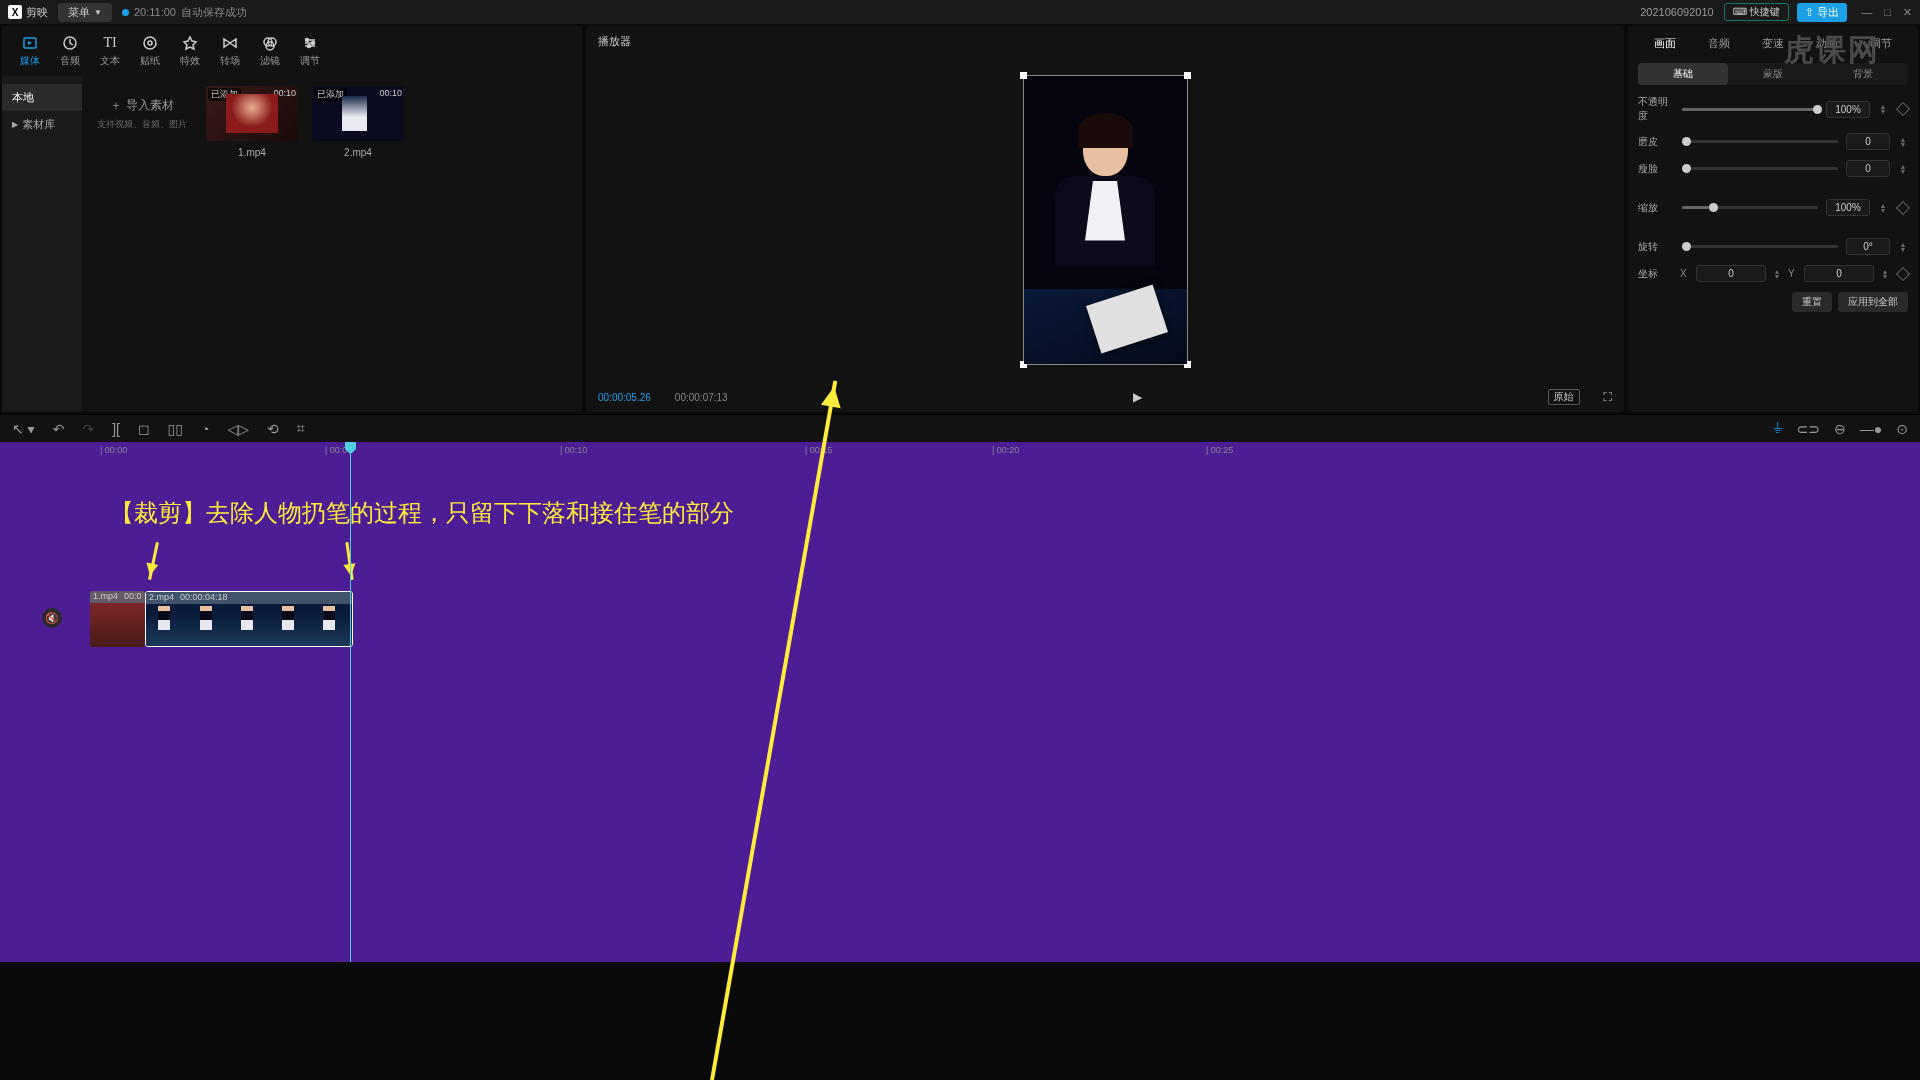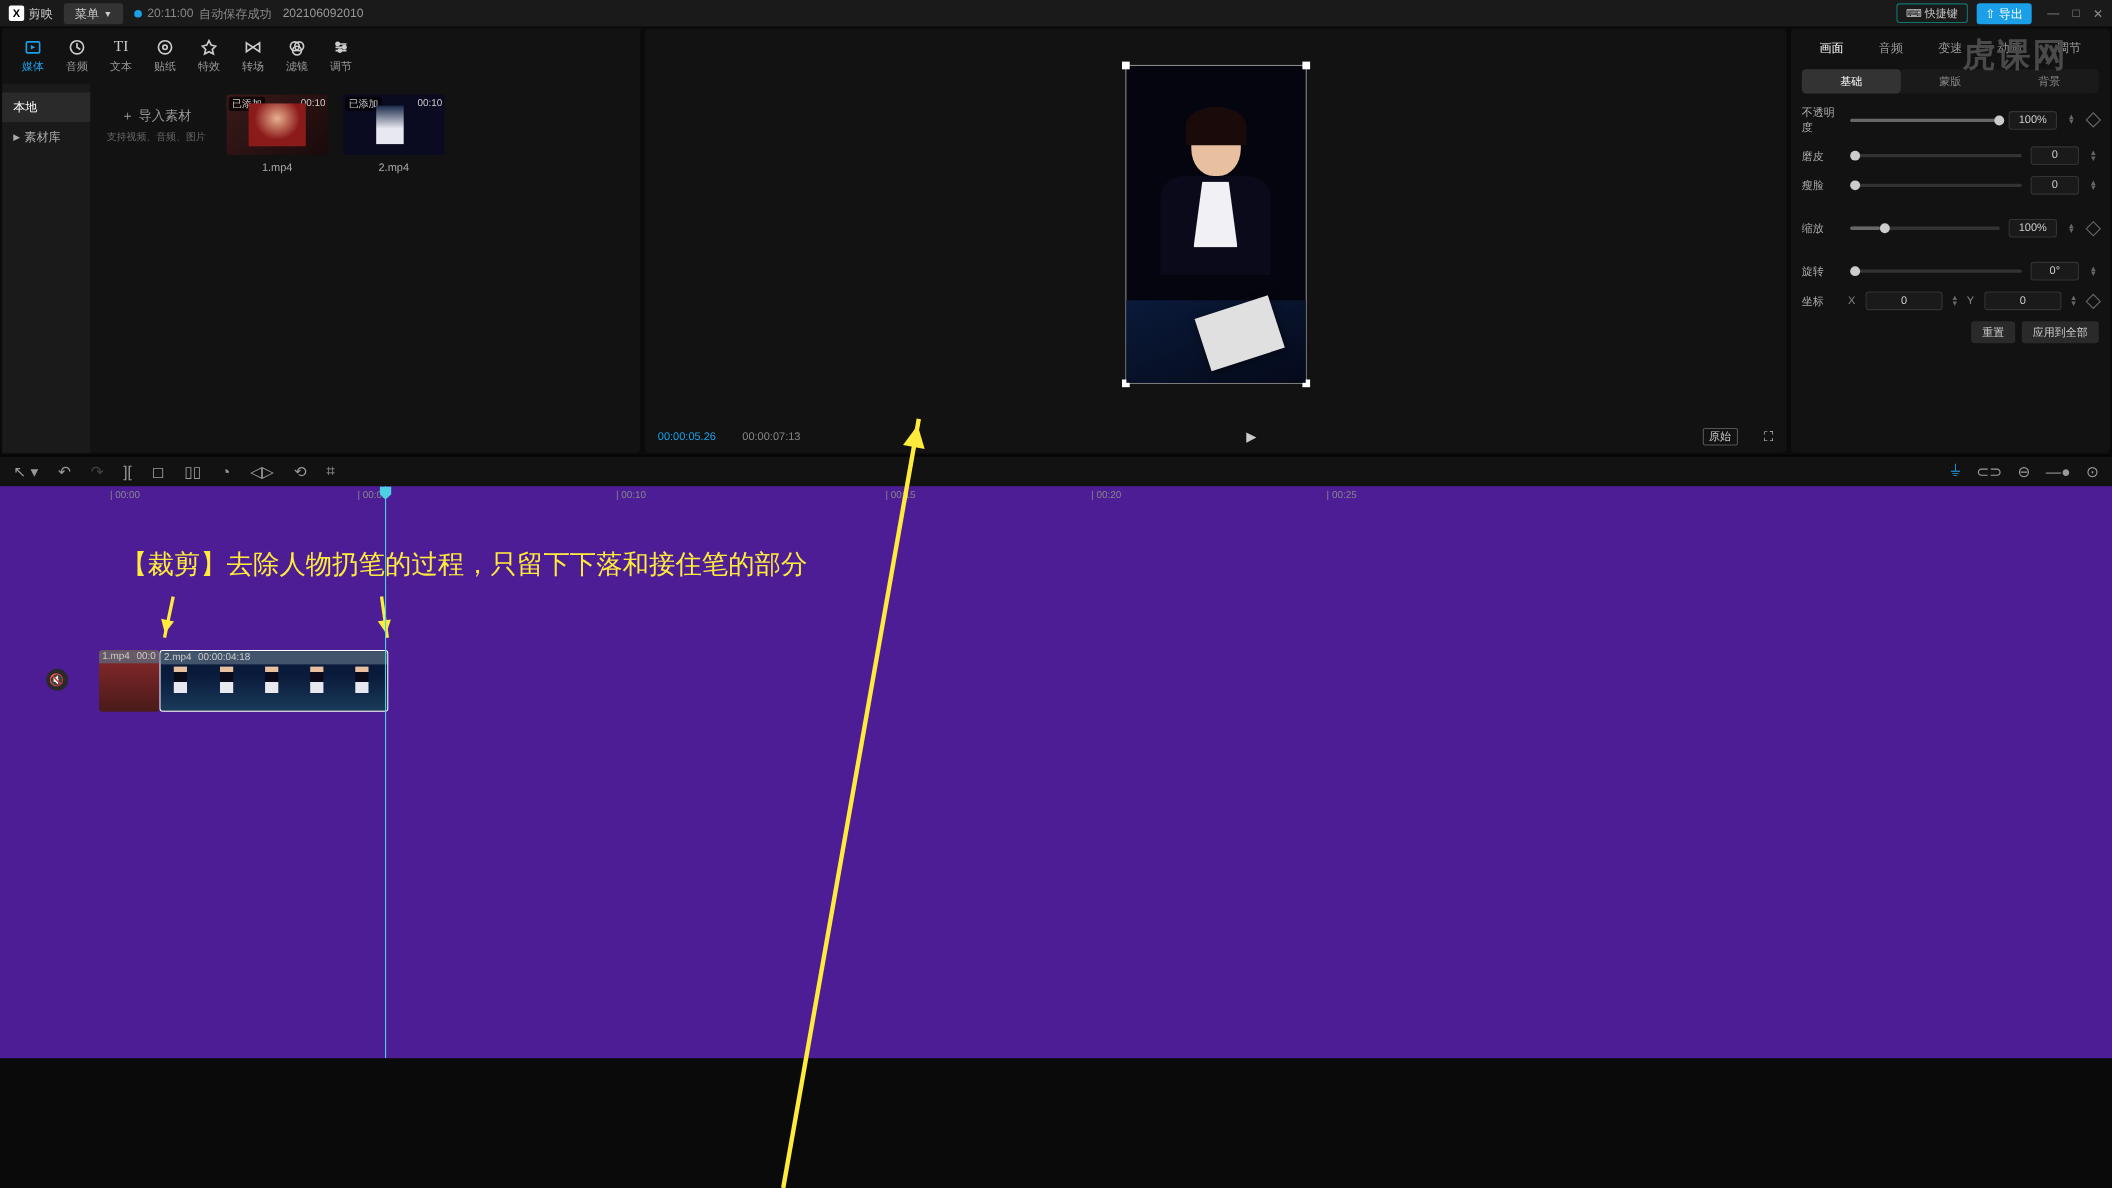--- a/index.html
+++ b/index.html
@@ -4,21 +4,21 @@
 <style>
 html,body{margin:0;padding:0;background:#0a0a0a;color:#ccc;font-family:"Microsoft YaHei",sans-serif;font-size:11px;overflow:hidden;width:1920px;height:1080px}
 *{box-sizing:border-box}
 .titlebar{height:24px;background:#1a1a1a;display:flex;align-items:center;padding:0 8px;gap:10px;font-size:11px}
 .logo{display:flex;align-items:center;gap:4px}
 .logo-icon{width:14px;height:14px;background:#fff;border-radius:2px;display:flex;align-items:center;justify-content:center;color:#000;font-weight:bold;font-size:10px}
 .menu-btn{background:#333;padding:2px 10px;border-radius:3px;cursor:pointer;display:flex;align-items:center;gap:4px}
 .chev{font-size:8px}
 .autosave{color:#888;display:flex;align-items:center;gap:5px}
 .dot{width:7px;height:7px;border-radius:50%;background:#1ba0e8}
-.titlebar .center{flex:1;text-align:left;color:#999}
+.titlebar .center{flex:1;text-align:right;color:#999}
 .titlebar .right{display:flex;gap:8px;align-items:center}
 .k-btn{border:1px solid #0f766e;padding:1px 8px;border-radius:3px;font-size:10px}
 .export{background:#1ba0e8;color:#fff;padding:2px 8px;border-radius:3px}
 .win-btns{display:flex;gap:12px;color:#888;margin-left:6px}
 .watermark{position:absolute;top:30px;right:40px;color:#4a4a4a;font-size:30px;font-weight:bold;z-index:100;pointer-events:none;letter-spacing:2px}
 .main{display:flex;height:390px}
 .panel-left{width:580px;background:#121212;display:flex;border-radius:4px;margin:2px}
 .left-side{width:80px;background:#1a1a1a;display:flex;flex-direction:column}
 .tool-tabs{display:flex;background:#121212;padding:4px 8px;gap:0}
 .tool-tab{flex:0 0 40px;text-align:center;padding:4px 0;cursor:pointer}
@@ -245,20 +245,21 @@
                 <span class="clip-dur">00:10</span>
               </div>
             <div class="clip-name">2.mp4</div>
           </div>
         </div>
       </div>
     </div>
   </div>
 
   <div class="panel-center">
+    <div class="player-hdr">播放器</div>
     <div class="player-viewport">
       <div class="video-frame">
         <span class="handle h-tl"></span>
         <span class="handle h-tr"></span>
         <span class="handle h-bl"></span>
         <span class="handle h-br"></span>
         <div class="person">
             <div class="head">
               <div class="hair"></div>
             </div>

